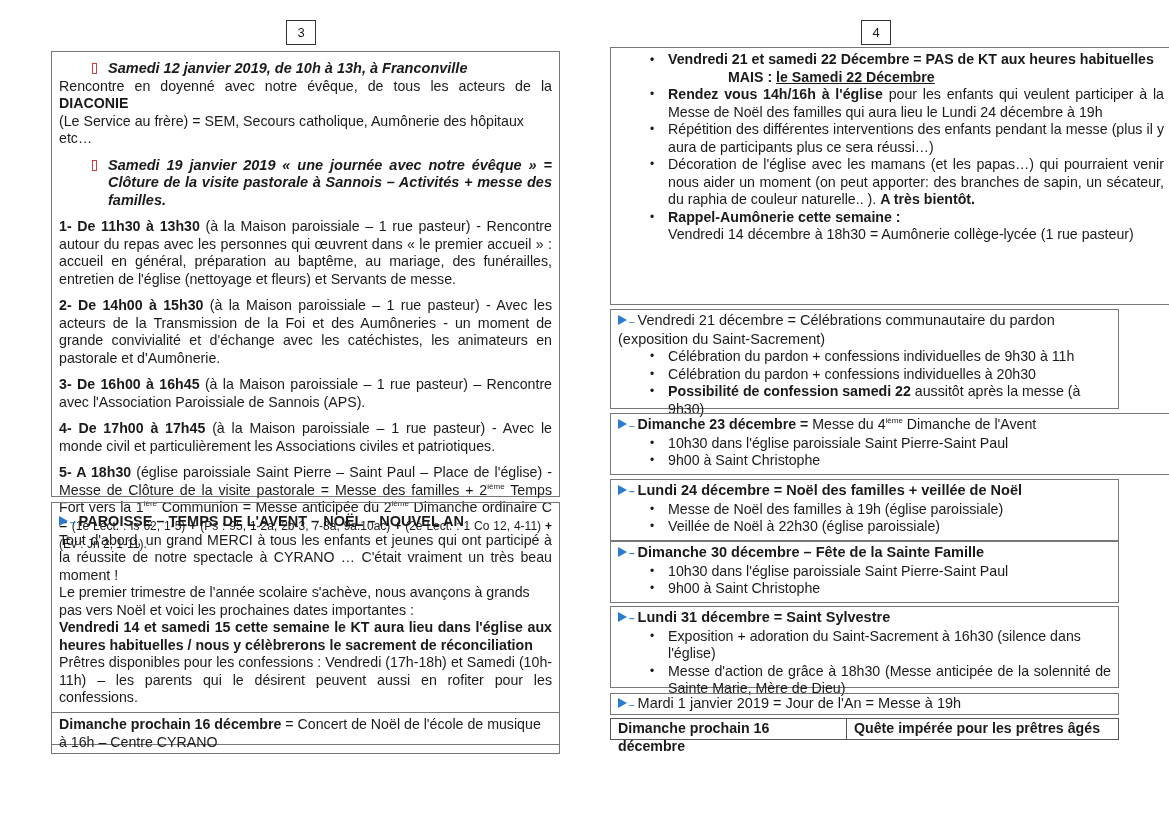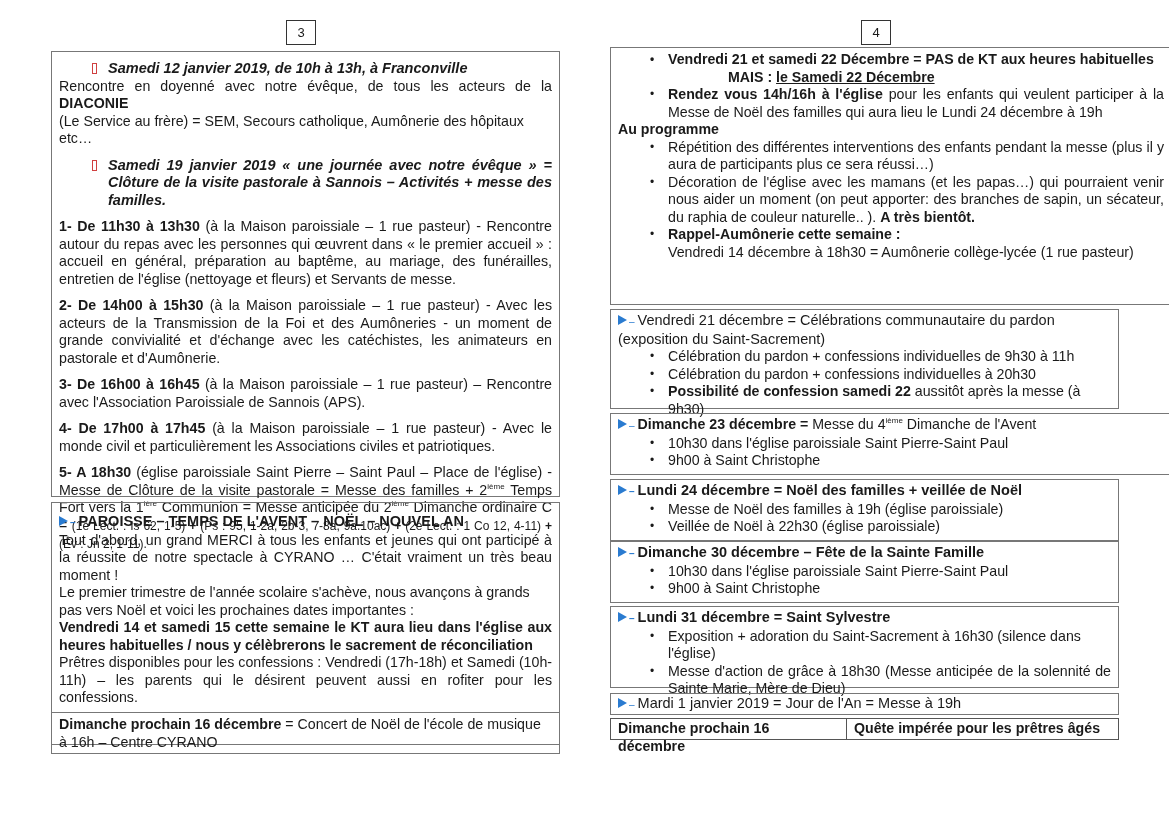--- a/index.html
+++ b/index.html
@@ -73,21 +73,20 @@
 <div class="pnum" style="left:861px; top:20px;">4</div>
 
 <div class="box" style="left:610px; top:47px; width:562px; height:258px; padding-top:3px;">
   <ul class="bul">
     <li class="b justify">Vendredi 21 et samedi 22 Décembre =  PAS de KT aux heures habituelles</li>
   </ul>
   <div class="b ind2"><span>MAIS : </span><span class="u">le Samedi 22 Décembre</span></div>
   <ul class="bul">
     <li class="justify"><span class="b">Rendez vous 14h/16h à l'église</span><span> pour les enfants qui veulent participer à la Messe de Noël des familles qui aura lieu le Lundi 24 décembre à 19h</span></li>
   </ul>
-  <div class="b">Au programme</div>
   <ul class="bul">
     <li class="justify"> Répétition des différentes interventions des enfants pendant la messe (plus il y aura de participants plus ce sera réussi…)</li>
     <li class="justify"><span>Décoration de l'église avec les mamans (et les papas…) qui pourraient venir nous aider un moment (on peut apporter: des branches de sapin, un sécateur, du raphia de couleur naturelle.. ). </span><span class="b">A très bientôt.</span></li>
     <li><span class="b">Rappel-Aumônerie cette semaine :</span><br><span>Vendredi 14 décembre à 18h30 = Aumônerie collège-lycée (1 rue pasteur)</span></li>
   </ul>
 </div>
 
 <div class="box" style="left:610px; top:309px; width:509px; height:100px;">
   <div style="font-weight:normal; font-size:14.5px;">
     <span class="tri"></span><span class="dash">–</span><span>Vendredi 21 décembre = Célébrations communautaire du pardon (exposition du Saint-Sacrement)</span>

